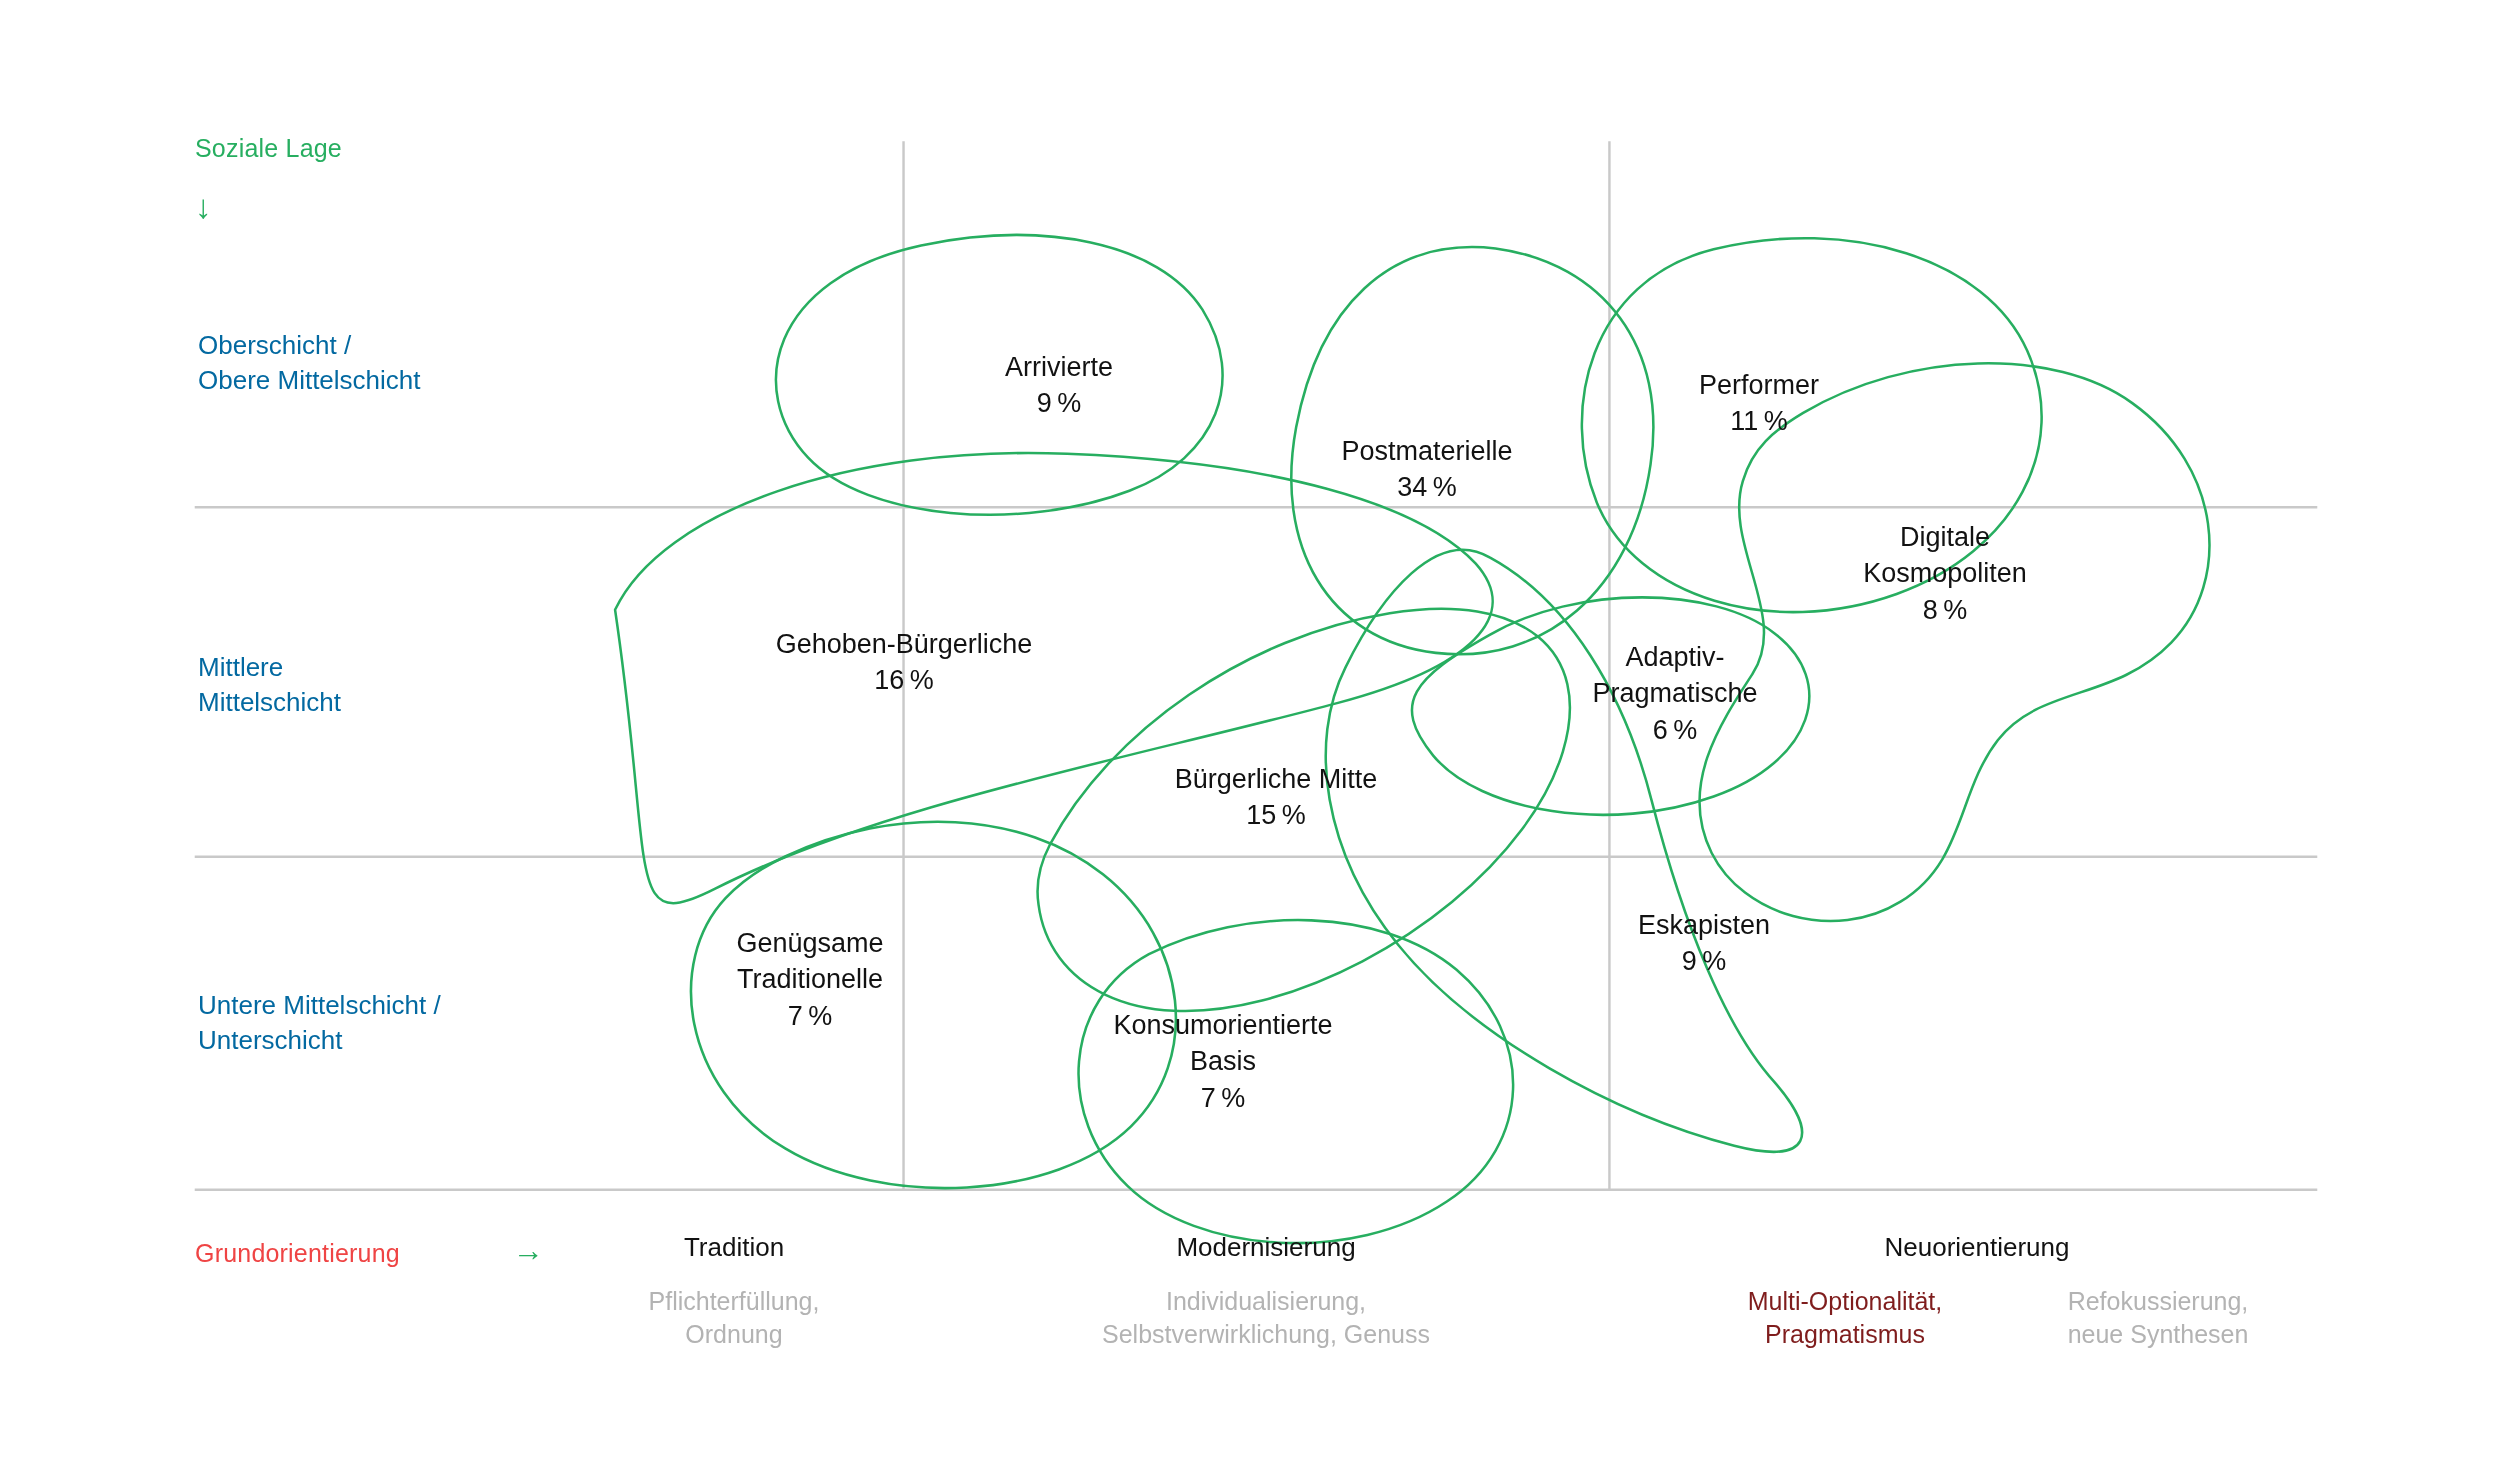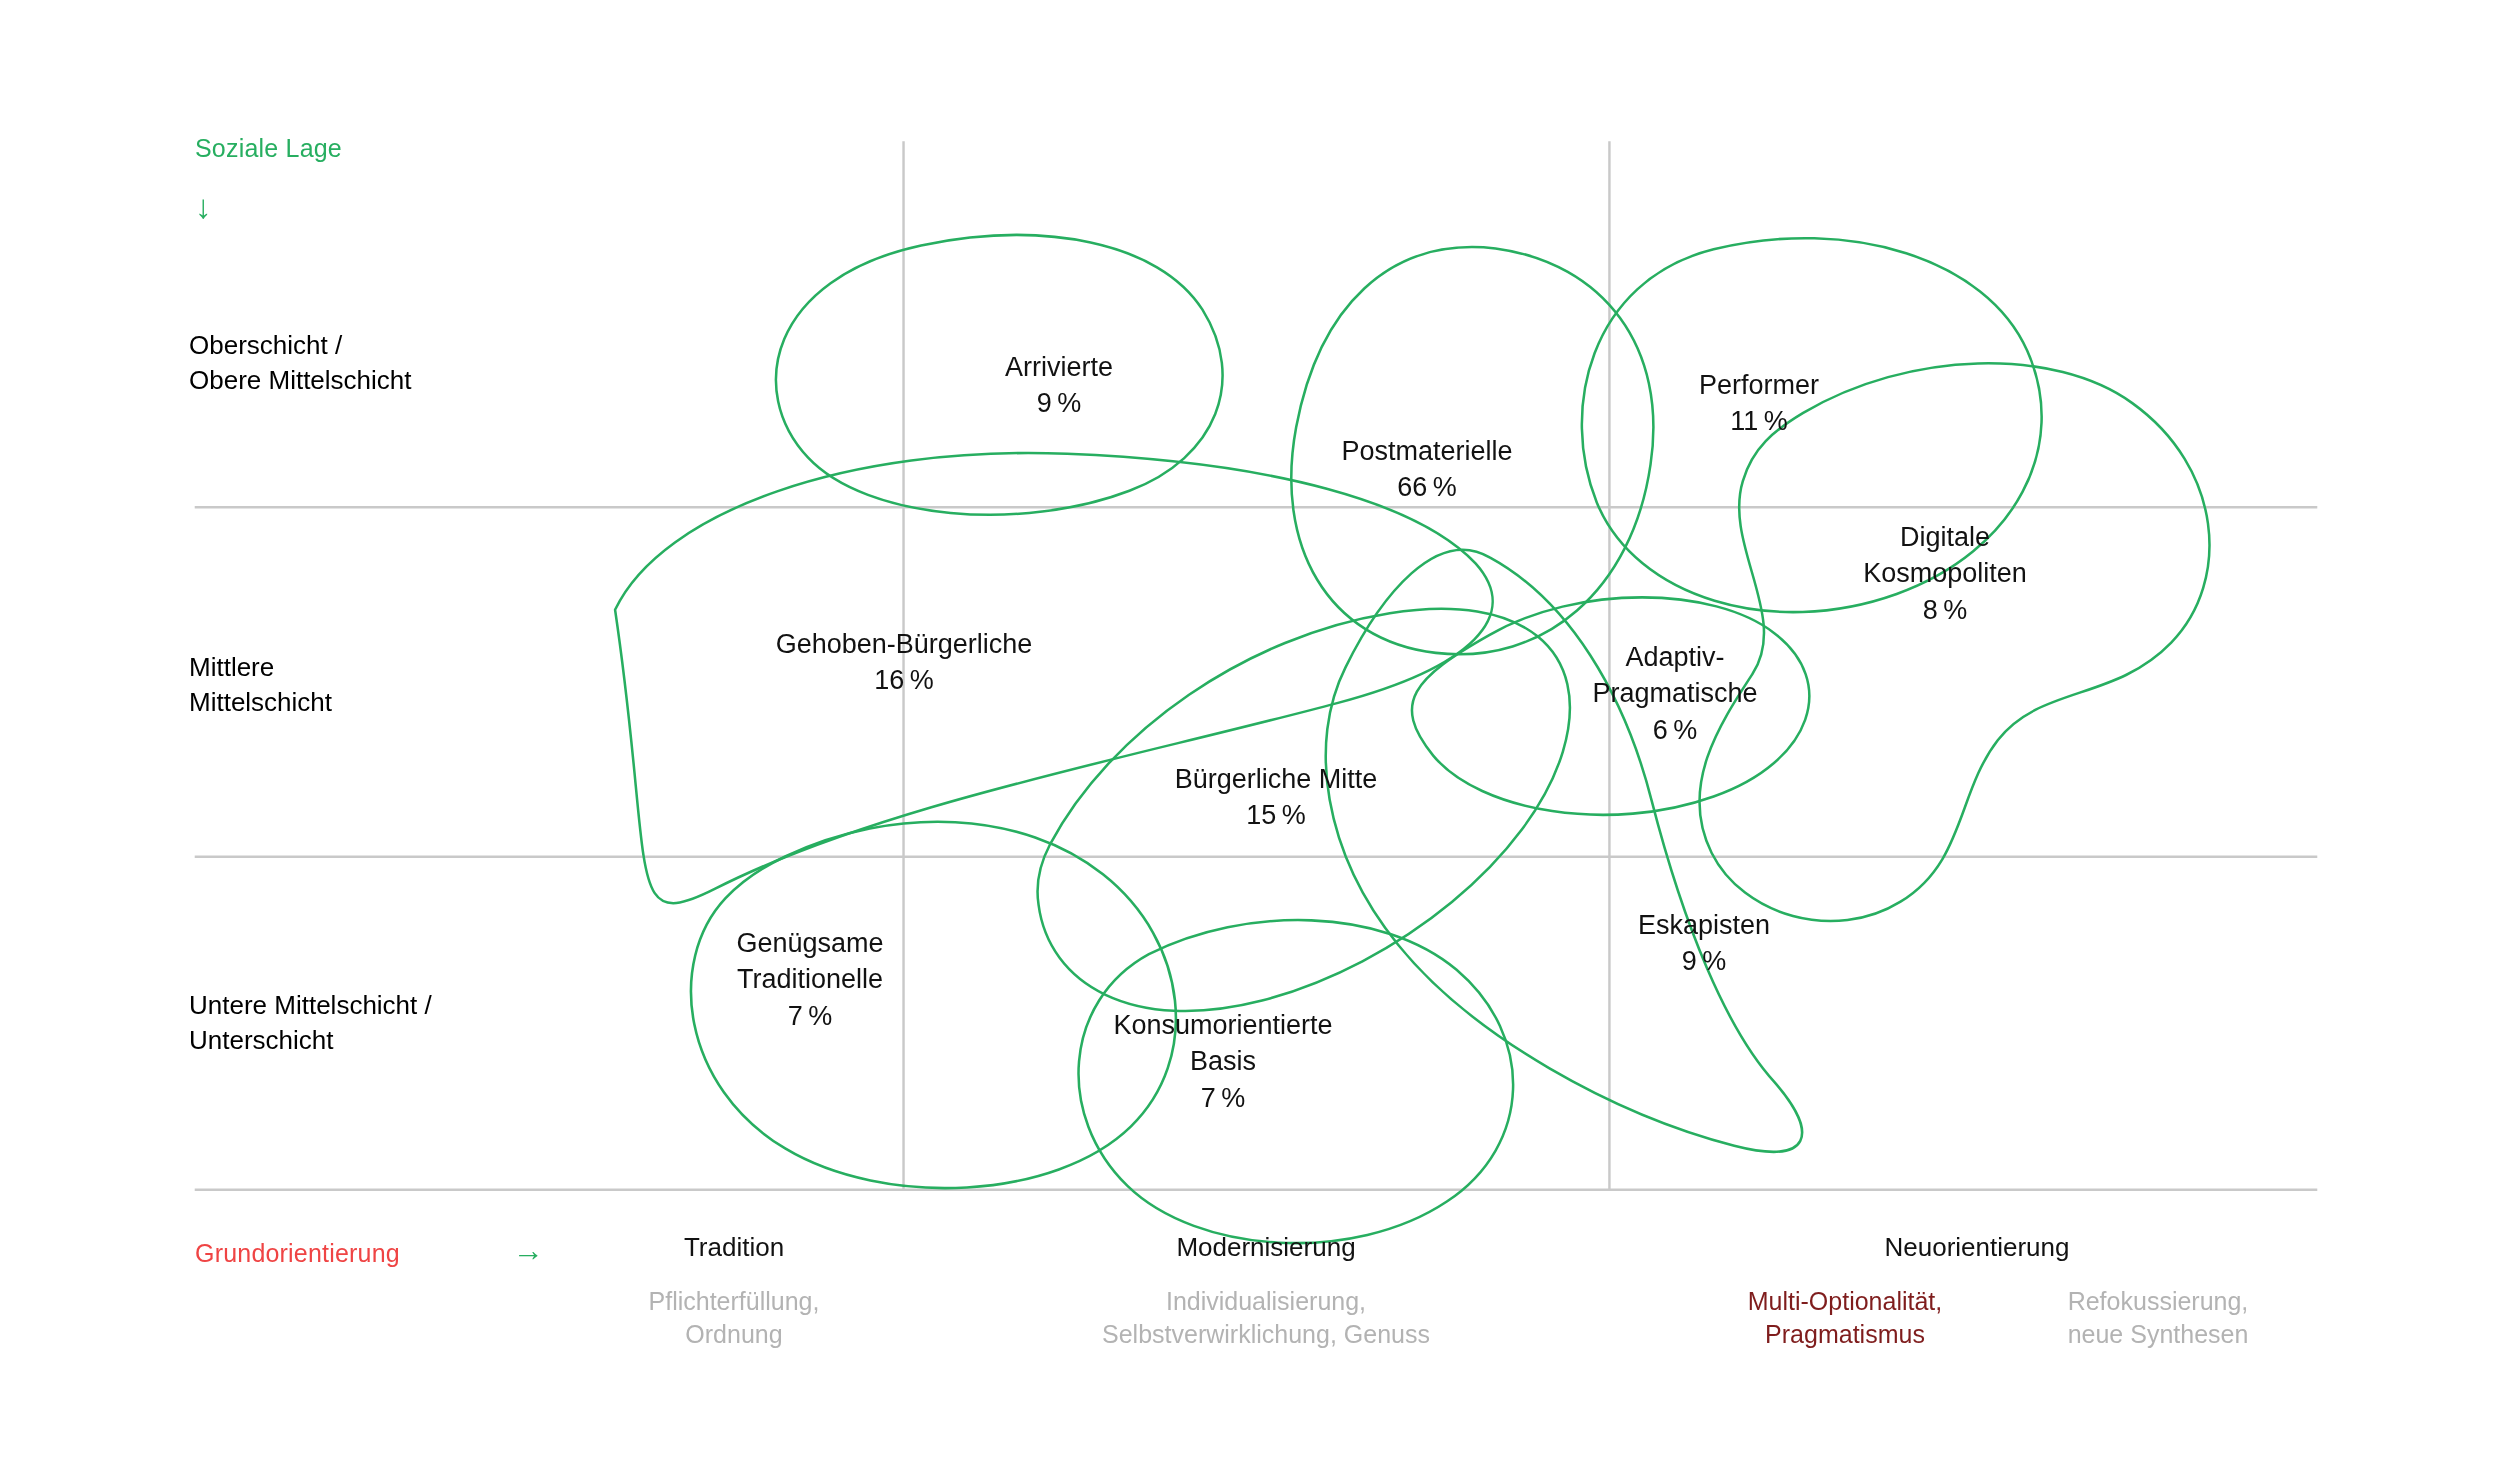--- a/index.html
+++ b/index.html
@@ -20,22 +20,22 @@
   #y-axis-title{left:195px;top:134px;}
   #x-axis-title{left:195px;top:1239px;}
 
   .axis-arrow{
     position:absolute;color:#27AE60;font-size:33px;line-height:1;
   }
   #y-axis-arrow{left:195px;top:190px;}
   #x-axis-arrow{left:513px;top:1235px;font-size:31px;}
 
   .y-tier{
-    position:absolute;color:#000000;font-size:26px;line-height:1.33;
-    white-space:pre-line;left:189px;
+    position:absolute;color:#0369a1;font-size:26px;line-height:1.33;
+    white-space:pre-line;left:198px;
   }
   #tier-0{top:328px;}
   #tier-1{top:650px;}
   #tier-2{top:988px;}
 
   
   .col-main{
     position:absolute;color:#121212;font-size:26px;text-align:center;
     white-space:nowrap;transform:translateX(-50%);
   }
@@ -177,21 +177,21 @@
   <div id="col-sub-3" class="col-sub" style="color: rgb(179, 179, 179);">Refokussierung,
 neue Synthesen</div>
 
   <div class="milieu" style="left:1059px;top:385px">
     <span>Arrivierte</span>
     <span class="pct">9 %</span>
   </div>
 
   <div class="milieu" style="left:1427px;top:469px">
     <span>Postmaterielle</span>
-    <span class="pct">66 %</span>
+    <span class="pct">34 %</span>
   </div>
 
   <div class="milieu" style="left:1759px;top:403px">
     <span>Performer</span>
     <span class="pct">11 %</span>
   </div>
 
   <div class="milieu" style="left:1945px;top:573px">
     <span>Digitale
 Kosmopoliten</span>

